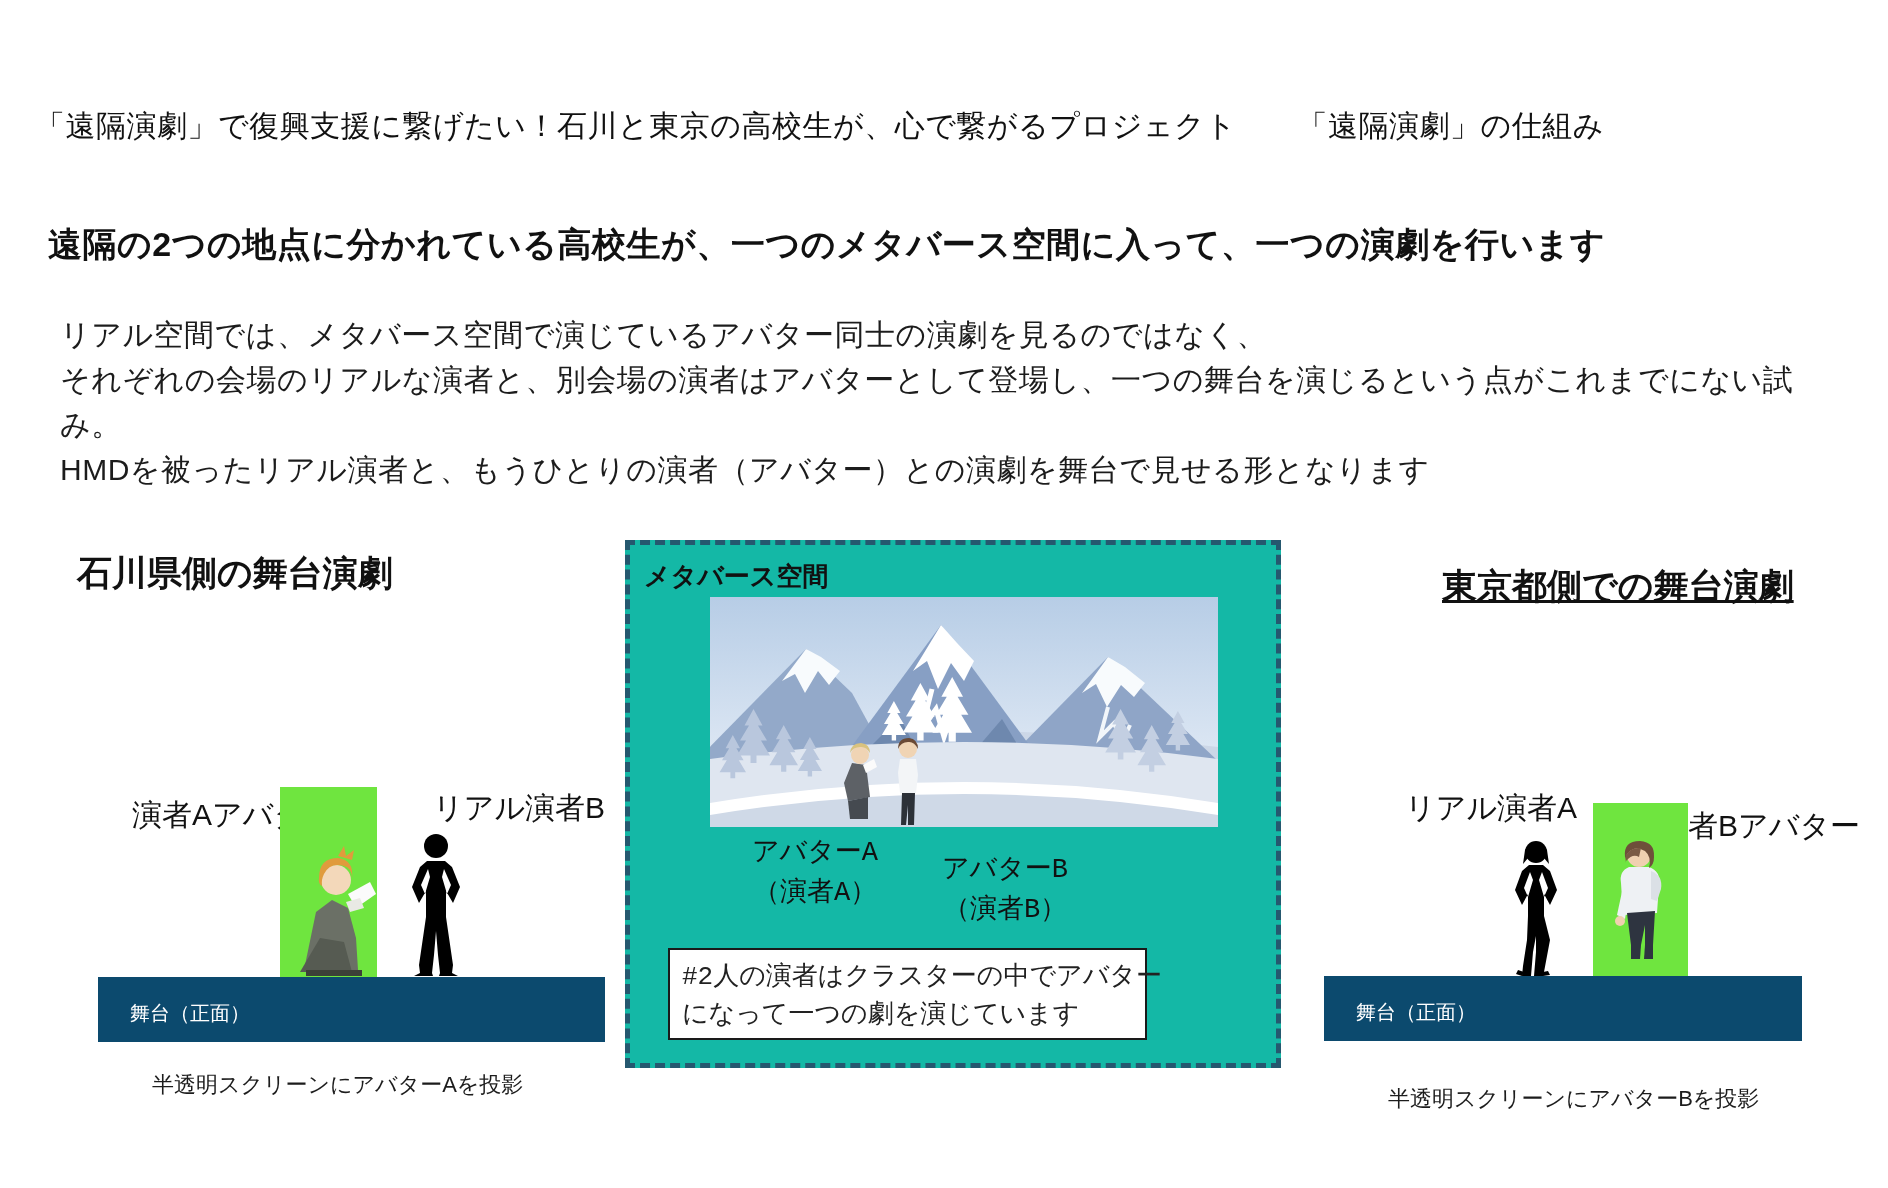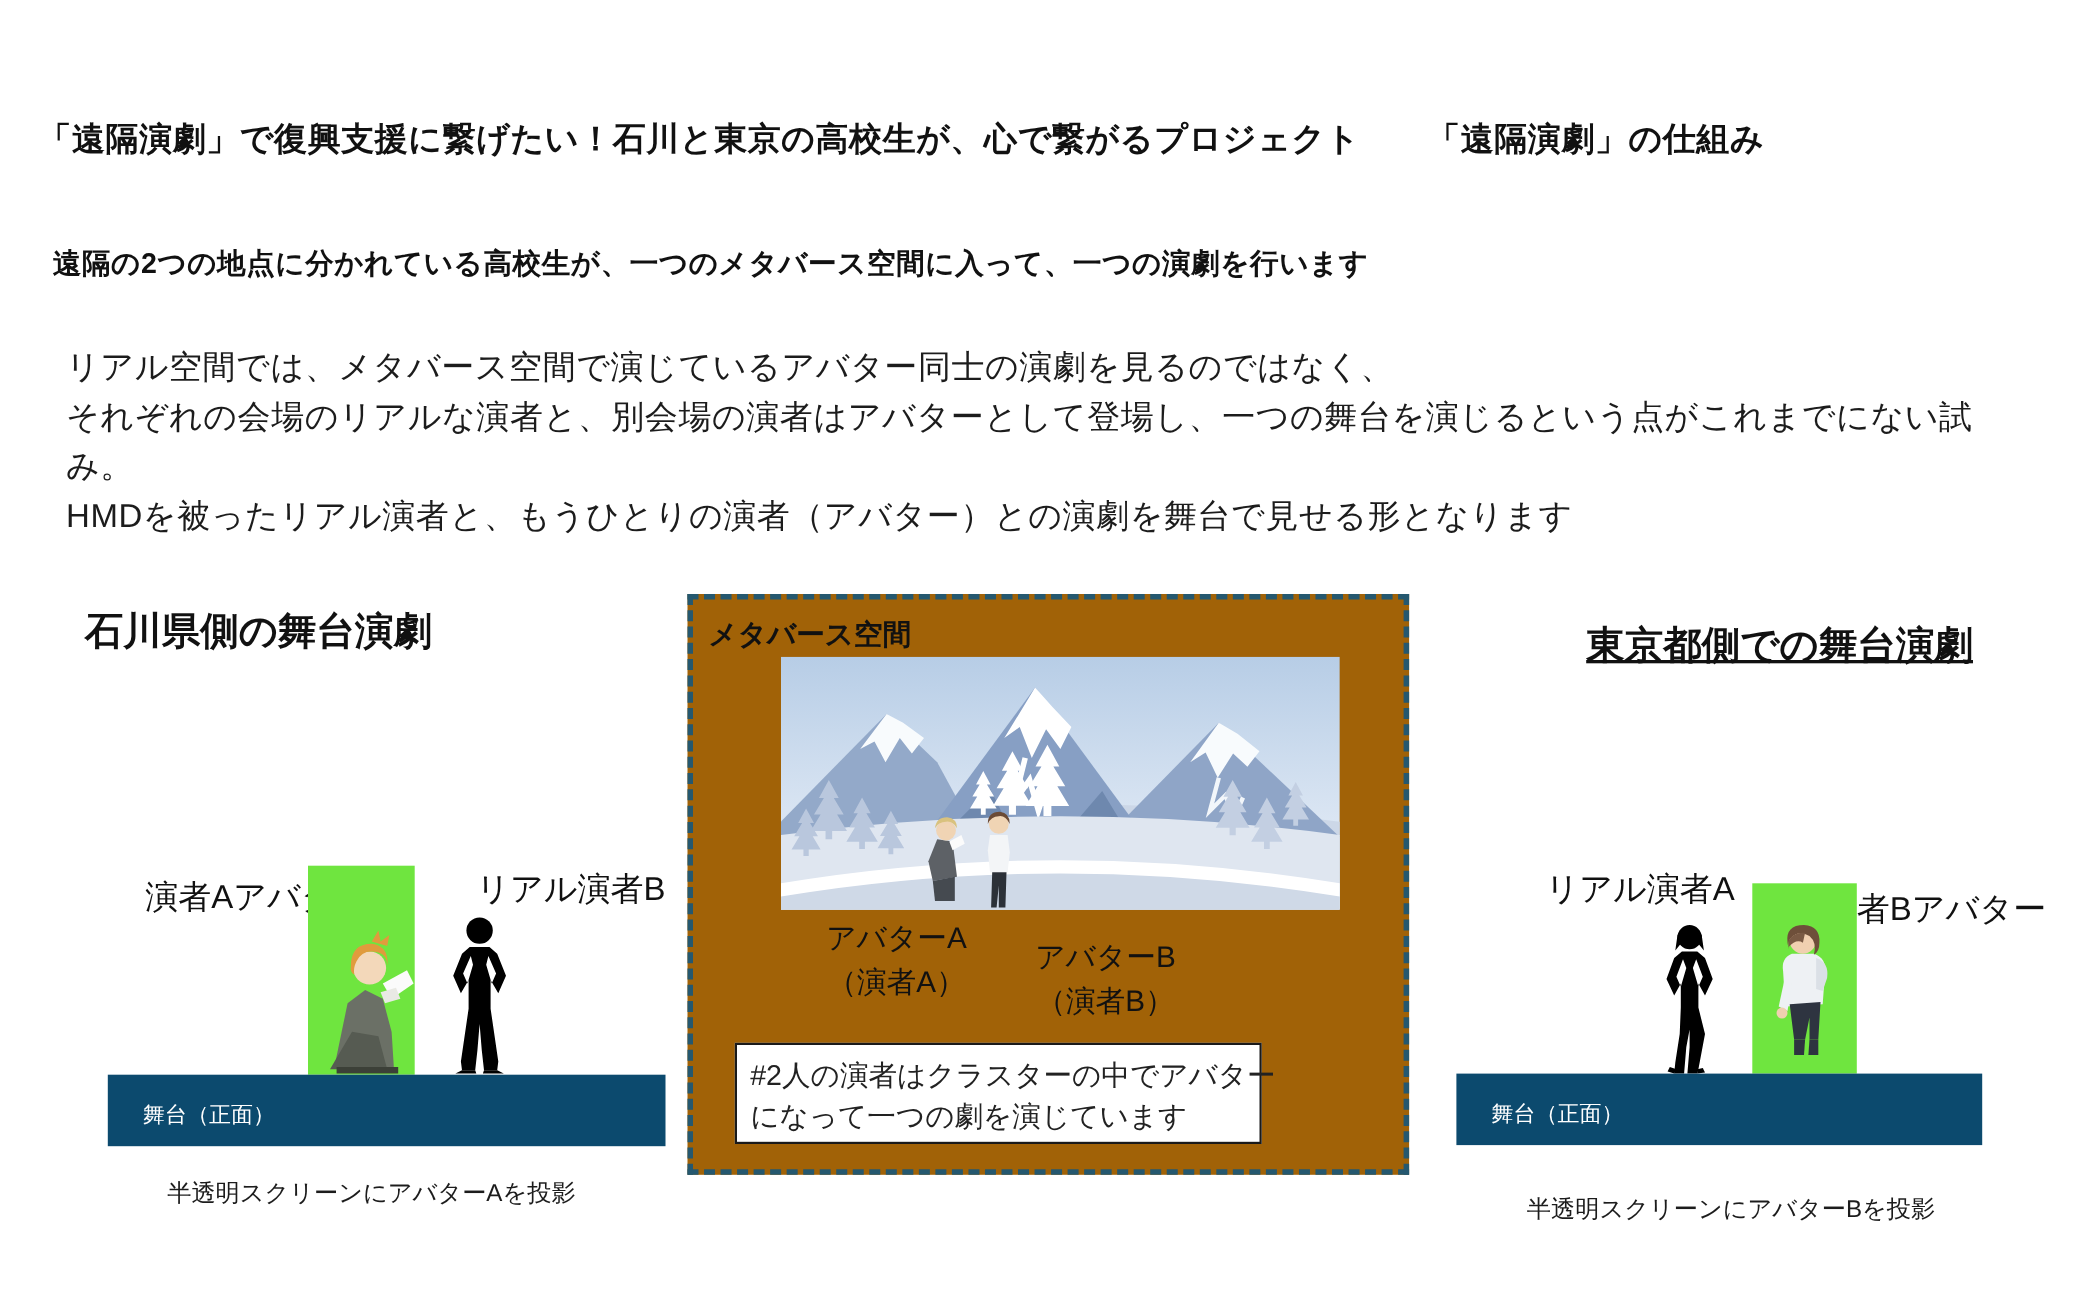--- a/index.html
+++ b/index.html
@@ -1,26 +1,26 @@
 <!DOCTYPE html>
 <html><head>
 <meta charset="utf-8">
 <style>
   html,body{margin:0;padding:0;background:#ffffff;}
   .canvas{
     position:relative;width:1888px;height:1188px;background:#ffffff;overflow:hidden;
     font-family:"Liberation Sans","DejaVu Sans",sans-serif;color:#111;
   }
   .abs{position:absolute;}
-  .title{font-size:30px;font-weight:700;letter-spacing:.5px;white-space:nowrap;text-align:right;}
-  .subtitle{font-size:26px;font-weight:700;letter-spacing:.5px;white-space:nowrap;}
+  .title{font-size:30px;font-weight:400;letter-spacing:.5px;white-space:nowrap;text-align:right;}
+  .subtitle{font-size:34px;font-weight:700;letter-spacing:.5px;white-space:nowrap;}
   .desc{font-size:30px;line-height:45px;text-align:left;letter-spacing:.5px;color:#1c1c1c;}
   .section-heading{font-size:35px;font-weight:700;white-space:nowrap;}
   .fig-label{font-size:30px;white-space:nowrap;color:#111;}
-  .mv-box{border:5px dashed #25586f;box-sizing:border-box;background:#a16207;}
+  .mv-box{border:5px dashed #25586f;box-sizing:border-box;background:#14b8a6;font-family:Liberation Mono, monospace;}
   .mv-heading{font-size:26px;font-weight:700;white-space:nowrap;}
   .mv-avatar-label{font-size:27px;line-height:40px;text-align:center;white-space:nowrap;}
   .note-box{border:2px solid #1a1a1a;box-sizing:border-box;background:#fff;padding:8px 12px;}
   .note-line{font-size:26px;line-height:38px;white-space:nowrap;color:#222;}
   .green-screen{background:#6fe53f;}
   .stage{background:#0c4a6e;}
   .stage-label{color:#ffffff;font-size:20px;white-space:nowrap;padding:23px 0 0 32px;}
   .caption{font-size:22px;white-space:nowrap;color:#1c1c1c;}
   svg{display:block;}
 </style>

